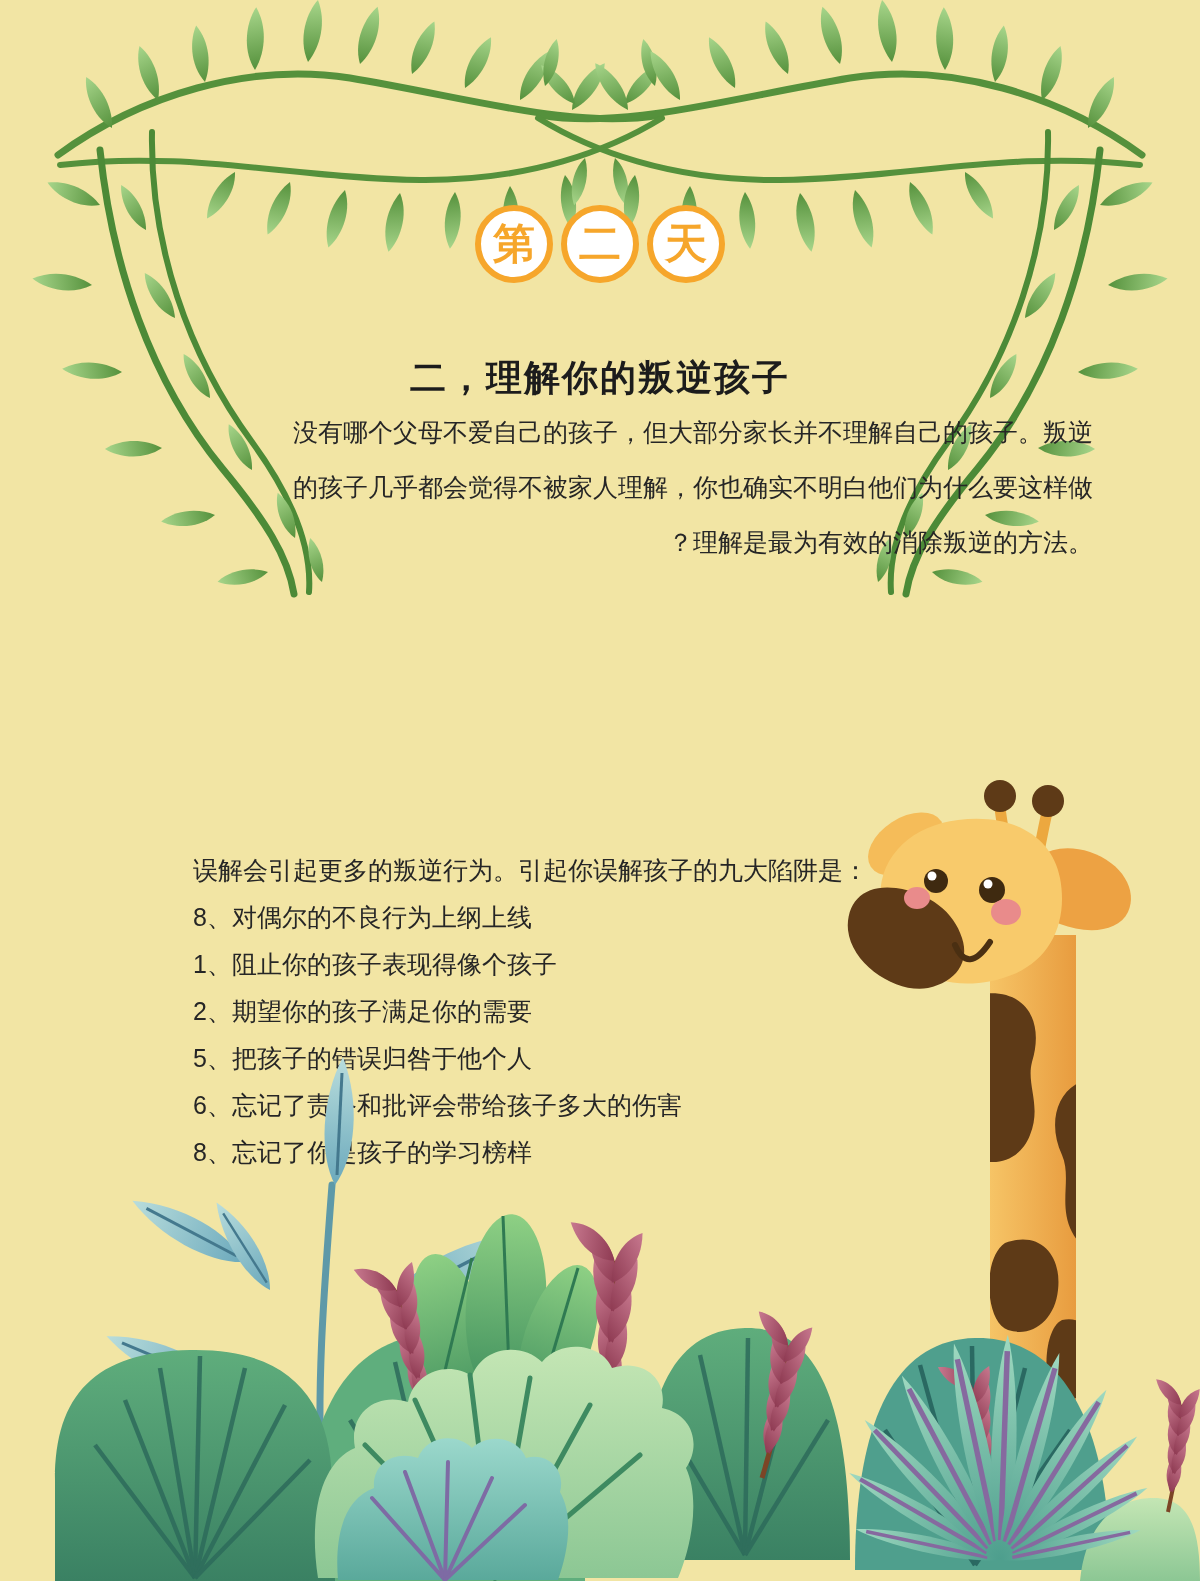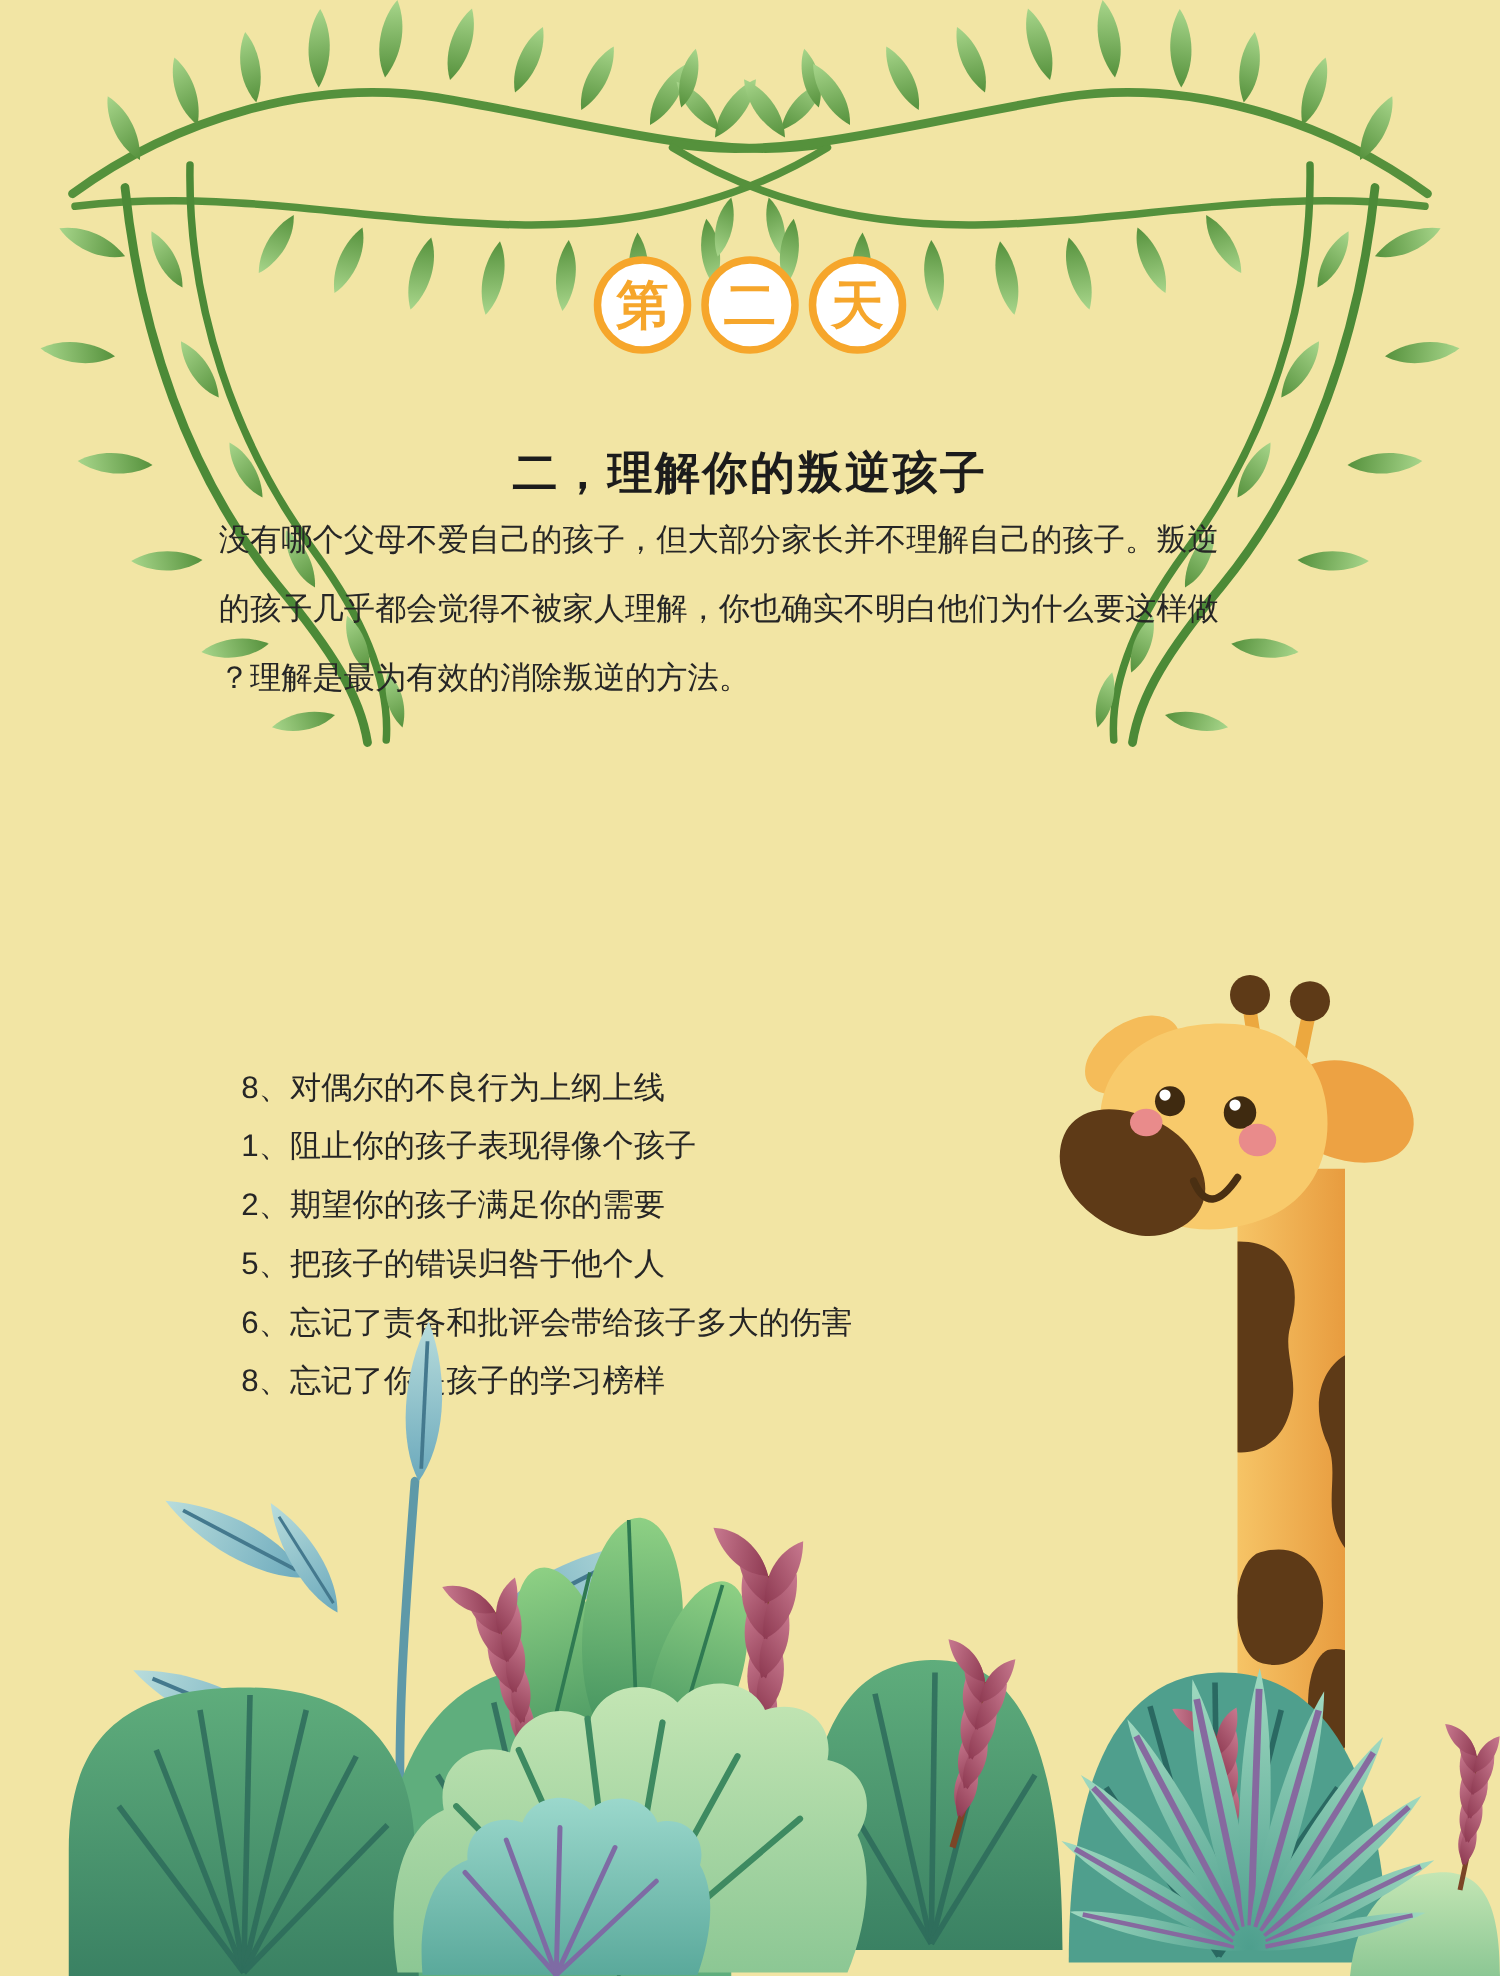--- a/index.html
+++ b/index.html
@@ -21,23 +21,23 @@
     font-size:42px;font-weight:bold;color:#F6A62B;
   }
   
   .title{
     position:absolute;top:332px;left:0;width:100%;
     text-align:center;font-size:36px;line-height:44px;
     font-weight:700;color:#1C1C1C;letter-spacing:2px;
   }
   
   .para{
-    position:absolute;left:175px;width:900px;
+    position:absolute;left:193px;width:900px;
     font-size:25px;line-height:55px;
-    white-space:pre-line;color:#262626;
+    white-space:pre-line;color:#262626;text-align:right;
   }
   #para1{top:405px;}
   #para2{top:602px;}
   .trap-list{
     position:absolute;left:193px;top:847px;width:900px;
     font-size:25px;line-height:47px;color:#262626;
   }
   .trap-row{white-space:nowrap;}
   svg{display:block;}
 </style>
@@ -112,20 +112,21 @@
     </div>
   </div>
 
   <h1 class="title">二，理解你的叛逆孩子</h1>
 
   <div class="para" id="para1"> 没有哪个父母不爱自己的孩子，但大部分家长并不理解自己的孩子。叛逆
 的孩子几乎都会觉得不被家人理解，你也确实不明白他们为什么要这样做
 ？理解是最为有效的消除叛逆的方法。</div>
 
   <div class="trap-list">
+    <div class="trap-row">误解会引起更多的叛逆行为。引起你误解孩子的九大陷阱是：</div>
     <div class="trap-row">8、对偶尔的不良行为上纲上线</div>
     <div class="trap-row">1、阻止你的孩子表现得像个孩子</div>
     <div class="trap-row">2、期望你的孩子满足你的需要</div>
     <div class="trap-row">5、把孩子的错误归咎于他个人</div>
     <div class="trap-row">6、忘记了责备和批评会带给孩子多大的伤害</div>
     <div class="trap-row">8、忘记了你是孩子的学习榜样</div>
   </div>
 
   <svg class="layer" style="left:830px;top:765px;" width="330" height="645" viewBox="830 765 330 645" aria-hidden="true">
     <defs>

